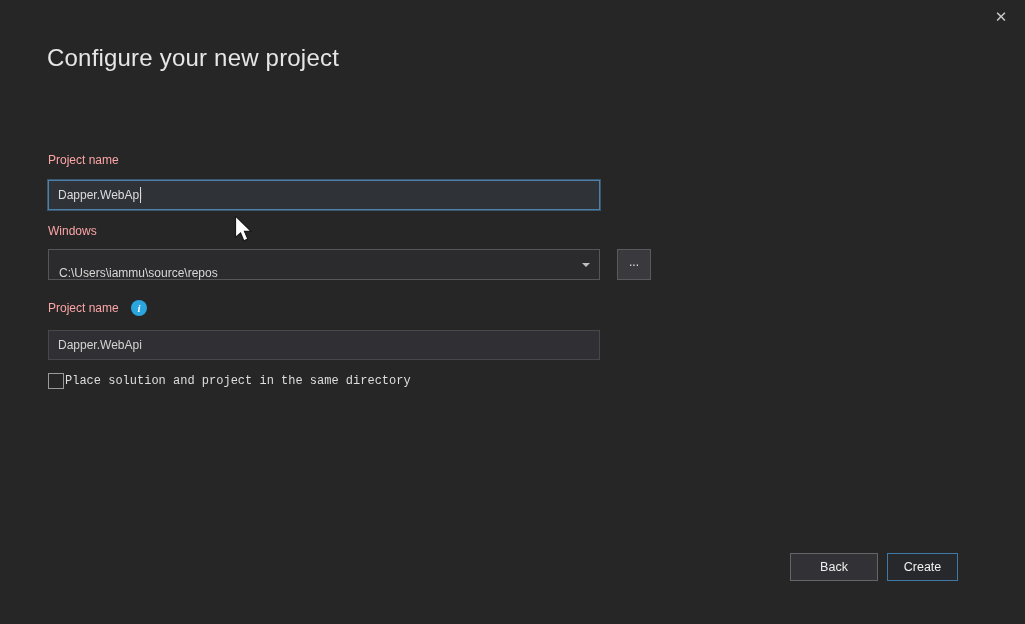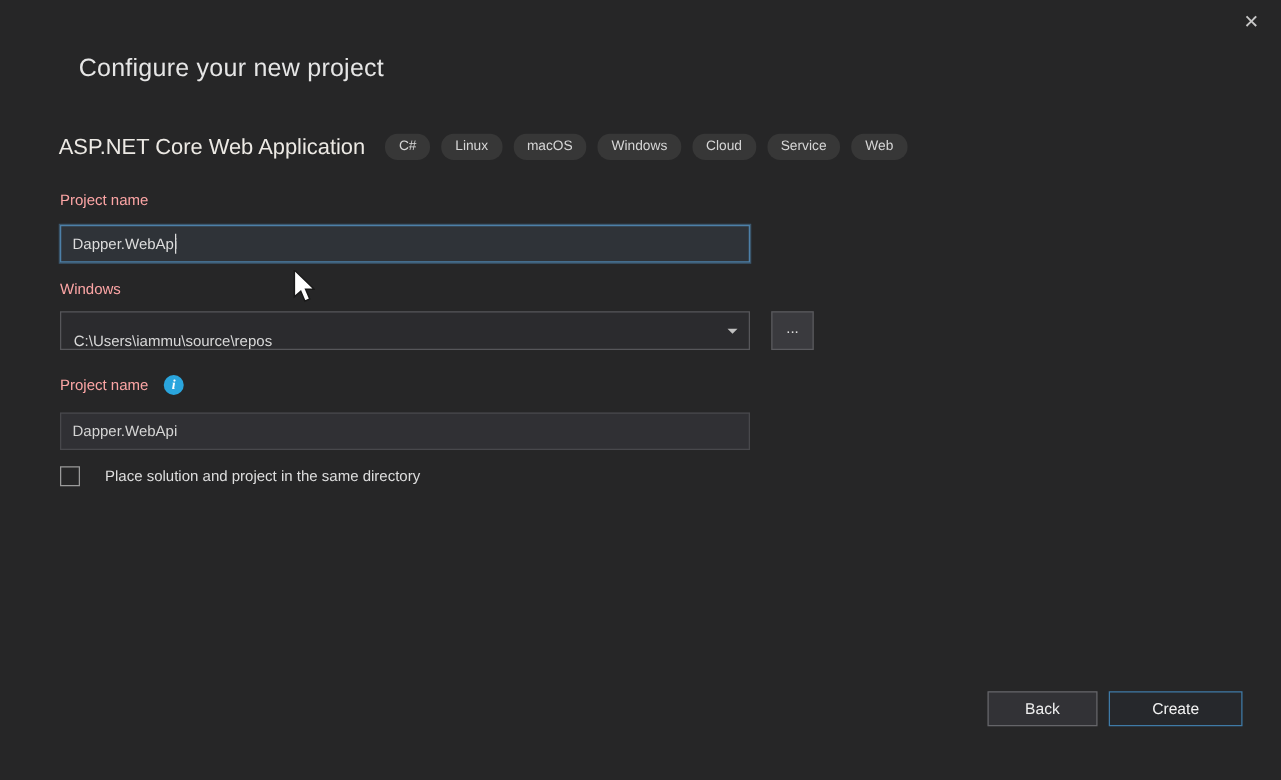--- a/index.html
+++ b/index.html
@@ -14,22 +14,22 @@
   .dialog { position: absolute; inset: 0; }
 
   .close-btn {
     position: absolute; top: 6px; right: 12px;
     width: 24px; height: 22px;
     display: flex; align-items: center; justify-content: center;
     color: #c8c8c8; font-size: 15px; cursor: default;
   }
 
   .title {
-    position: absolute; left: 63px; top: 44px;
-    font-size: 20px; font-weight: 300; color: #e6e6e6;
+    position: absolute; left: 47px; top: 44px;
+    font-size: 24px; font-weight: 300; color: #e6e6e6;
     letter-spacing: 0.2px;
   }
 
   .template-row {
     position: absolute; left: 47px; top: 107px;
     display: flex; align-items: center;
   }
   .subtitle {
     font-size: 17.5px; color: #ece9e4; margin-right: 16px;
   }
@@ -98,66 +98,54 @@
     position: absolute; left: 617px; top: 249px;
     width: 34px; height: 31px;
     background: #3a3a3e; border: 1px solid #5a5a5e;
     color: #e0e0e0; font-size: 12px;
     display: flex; align-items: center; justify-content: center;
     padding-bottom: 6px;
   }
 
   .checkbox-row {
     position: absolute; left: 48px; top: 373px;
-    display: flex; align-items: center; gap: 20px;
+    display: flex; align-items: center; gap: 1px; font-family: Liberation Mono, monospace;
   }
   .checkbox {
     width: 16px; height: 16px;
     border: 1px solid #9a9a9a; background: transparent;
   }
   .checkbox-label { font-size: 12px; color: #dedede; }
 
   .btn {
     position: absolute; top: 553px; height: 28px;
     display: flex; align-items: center; justify-content: center;
     font-size: 12.5px; color: #eeeeee; cursor: default;
   }
   .btn-back {
     left: 790px; width: 88px;
     background: #323236; border: 1px solid #656569;
   }
   .btn-create {
-    left: 887px; width: 107px;
+    left: 887px; width: 71px;
     background: #26282c; border: 1px solid #3f7aa6;
     color: #f2f2f2;
   }
 
   .mouse-cursor { position: absolute; left: 234px; top: 216px; pointer-events: none; }
 </style>
 </head>
 <body>
 
 <div class="dialog">
 
   <div class="close-btn">✕</div>
 
   <div class="title">Configure your new project</div>
 
-  <div class="template-row">
-    <span class="subtitle">ASP.NET Core Web Application</span>
-    <span class="tags">
-        <span class="tag">C#</span>
-        <span class="tag">Linux</span>
-        <span class="tag">macOS</span>
-        <span class="tag">Windows</span>
-        <span class="tag">Cloud</span>
-        <span class="tag">Service</span>
-        <span class="tag">Web</span>
-      </span>
-  </div>
 
   <div class="field-label lbl-project">Project name</div>
   <input class="text-input input-project" type="text" value="Dapper.WebApi" style="">
   <div class="caret"></div>
 
   <div class="field-label lbl-location">Windows</div>
   <div class="combo">
     <span>C:\Users\iammu\source\repos</span>
     <span class="combo-arrow"></span>
   </div>

